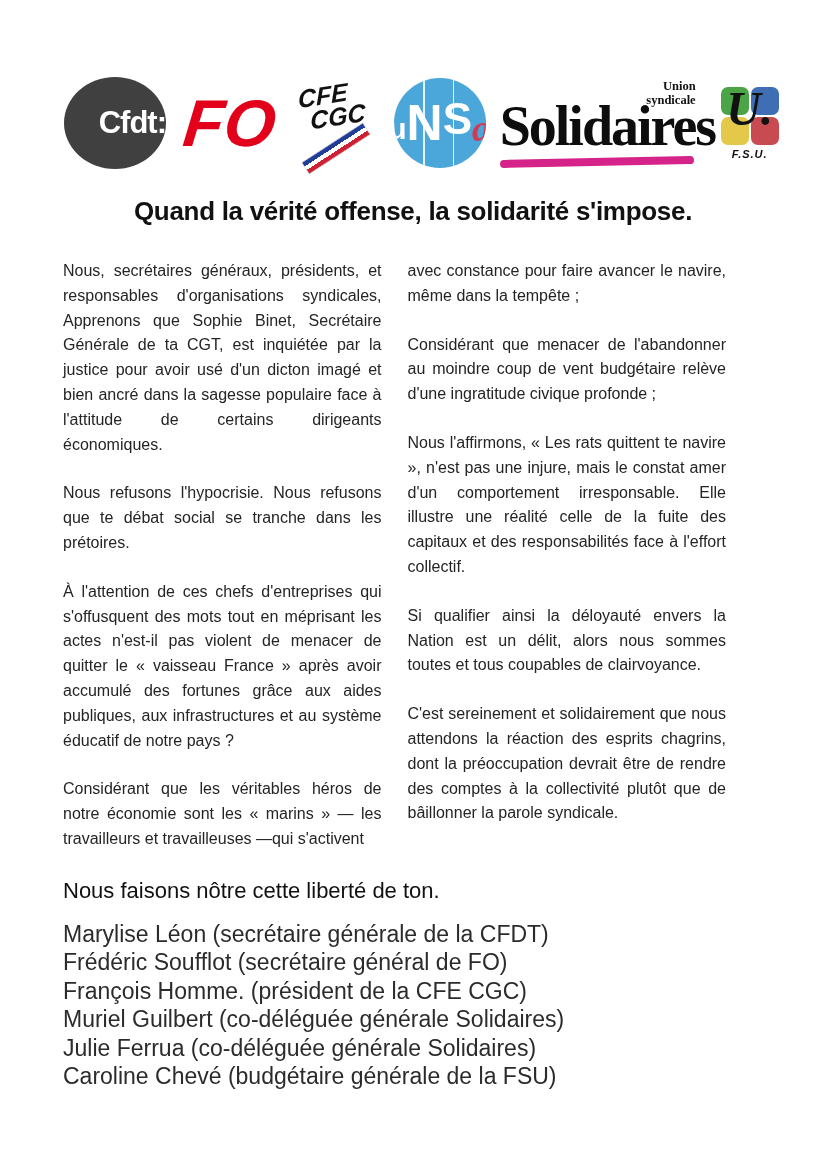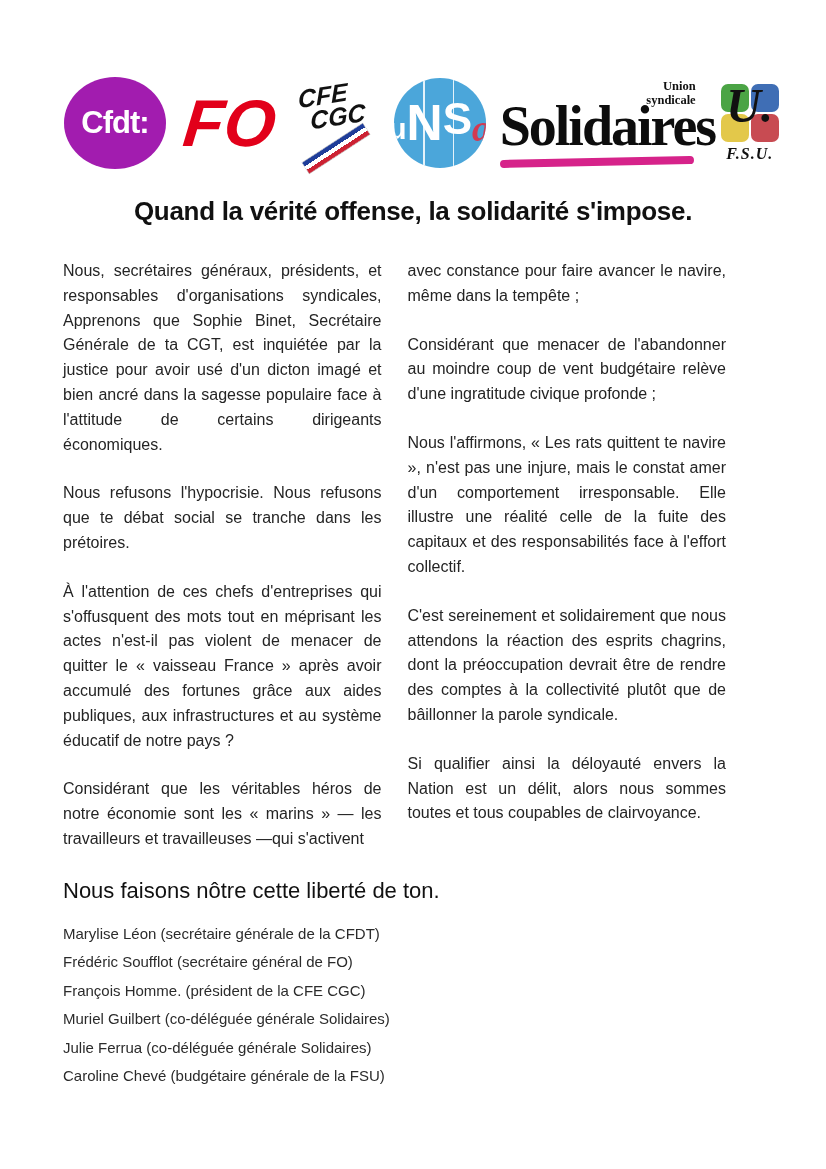--- a/index.html
+++ b/index.html
@@ -12,22 +12,22 @@
     overflow: hidden;
   }
 
   
   .logos {
     display: flex; align-items: center; gap: 14px;
     padding: 74px 0 0 64px; height: 172px;
   }
   .logo-cfdt {
     width: 102px; height: 92px; border-radius: 50%;
-    background: #a21caf; color: #fff;
-    display: flex; align-items: center; justify-content: center;
+    background: #404040; color: #fff;
+    display: flex; align-items: center; justify-content: flex-end;
     font-weight: bold; font-size: 31px; letter-spacing: -1px;
     flex: 0 0 auto;
   }
   .logo-fo {
     font-style: italic; font-weight: 900; font-size: 66px;
     color: #E2001A; transform: skewX(-6deg);
     flex: 0 0 auto; line-height: 1; padding: 0 4px;
   }
   .logo-cfecgc { position: relative; width: 86px; height: 96px; flex: 0 0 auto; }
   .logo-cfecgc .txt {
@@ -81,22 +81,22 @@
   .p-green  { background: #4BA445; }
   .p-blue   { background: #3F6EB5; }
   .p-yellow { background: #E3C84A; }
   .p-red    { background: #C84B52; }
   .logo-fsu .letter {
     position: absolute; top: -4px; left: 0; right: 0;
     font-family: "Liberation Serif", serif; font-style: italic; font-weight: bold;
     font-size: 48px; color: #111; line-height: 1.1;
   }
   .logo-fsu .caption {
-    font-family: Liberation Serif, serif; font-style: italic; font-weight: bold;
-    font-size: 16px; color: #111; margin-top: 3px; letter-spacing: 1px;
+    font-family: Liberation Sans, sans-serif; font-style: italic; font-weight: bold;
+    font-size: 11px; color: #111; margin-top: 3px; letter-spacing: 1px;
   }
 
   
   .title {
     text-align: center; font-size: 26px; font-weight: bold;
     letter-spacing: -0.3px; color: #111; margin: 24px 40px 0 40px;
   }
 
   
   .columns { display: flex; gap: 26px; padding: 32px 100px 0 63px; }
@@ -107,21 +107,21 @@
   }
   .col p:last-child { margin-bottom: 0; }
 
   
   .closing {
     font-size: 22px; font-weight: normal; color: #111;
     margin: 26px 63px 0 63px;
   }
   .signatories {
     margin: 16px 63px 0 63px;
-    font-size: 15px; line-height: 28.5px; color: #2b2b2b;
+    font-size: 23px; line-height: 28.5px; color: #2b2b2b;
   }
 </style>
 </head>
 <body>
 
 <div>
 
   <div class="logos">
 
     <div class="logo-cfdt">
@@ -177,22 +177,22 @@
     <div class="col">
       <p>Nous, secrétaires généraux, présidents, et responsables d'organisations syndicales, Apprenons que Sophie Binet, Secrétaire Générale de ta CGT, est inquiétée par la justice pour avoir usé d'un dicton imagé et bien ancré dans la sagesse populaire face à l'attitude de certains dirigeants économiques.</p>
       <p>Nous refusons l'hypocrisie. Nous refusons que te débat social se tranche dans les prétoires.</p>
       <p>À l'attention de ces chefs d'entreprises qui s'offusquent des mots tout en méprisant les actes n'est-il pas violent de menacer de quitter le « vaisseau France » après avoir accumulé des fortunes grâce aux aides publiques, aux infrastructures et au système éducatif de notre pays ?</p>
       <p>Considérant que les véritables héros de notre économie sont les « marins » — les travailleurs et travailleuses —qui s'activent</p>
     </div>
     <div class="col">
       <p>avec constance pour faire avancer le navire, même dans la tempête ;</p>
       <p>Considérant que menacer de l'abandonner au moindre coup de vent budgétaire relève d'une ingratitude civique profonde ;</p>
       <p>Nous l'affirmons, « Les rats quittent te navire », n'est pas une injure, mais le constat amer d'un comportement irresponsable. Elle illustre une réalité celle de la fuite des capitaux et des responsabilités face à l'effort collectif.</p>
+      <p>Si qualifier ainsi la déloyauté envers la Nation est un délit, alors nous sommes toutes et tous coupables de clairvoyance.</p>
       <p>C'est sereinement et solidairement que nous attendons la réaction des esprits chagrins, dont la préoccupation devrait être de rendre des comptes à la collectivité plutôt que de bâillonner la parole syndicale.</p>
-      <p>Si qualifier ainsi la déloyauté envers la Nation est un délit, alors nous sommes toutes et tous coupables de clairvoyance.</p>
     </div>
   </div>
 
   <h2 class="closing">Nous faisons nôtre cette liberté de ton.</h2>
 
   <div class="signatories">
     <div>Marylise Léon (secrétaire générale de la CFDT)</div>
     <div>Frédéric Soufflot (secrétaire général de FO)</div>
     <div>François Homme. (président de la CFE CGC)</div>
     <div>Muriel Guilbert (co-déléguée générale Solidaires)</div>

